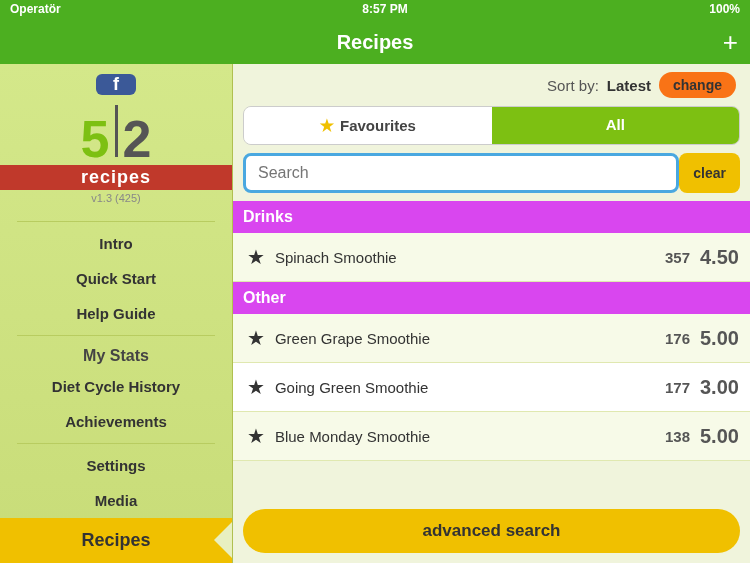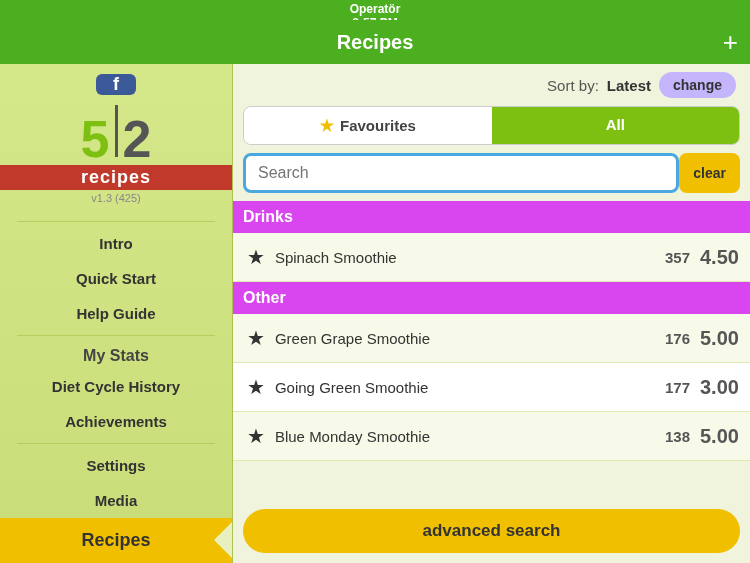--- a/index.html
+++ b/index.html
@@ -15,23 +15,21 @@
 
     
     .status-bar {
       background: #4caf20;
       color: white;
       font-size: 12px;
       font-weight: 600;
       padding: 2px 10px;
       display: flex;
       justify-content: space-between;
-      align-items: center;
       height: 20px;
-      flex-direction: column;
     }
 
     
     .header {
       background: #4caf20;
       display: flex;
       align-items: center;
       justify-content: center;
       height: 44px;
       position: relative;
@@ -195,21 +193,21 @@
       font-size: 15px;
       color: #555;
       font-weight: 500;
     }
     .sort-value {
       font-size: 15px;
       color: #333;
       font-weight: 600;
     }
     .sort-change-btn {
-      background: #c4b5fd;
+      background: #f97316;
       color: #333;
       border: none;
       border-radius: 14px;
       padding: 5px 14px;
       font-size: 14px;
       font-weight: 700;
       cursor: pointer;
     }
 
     

